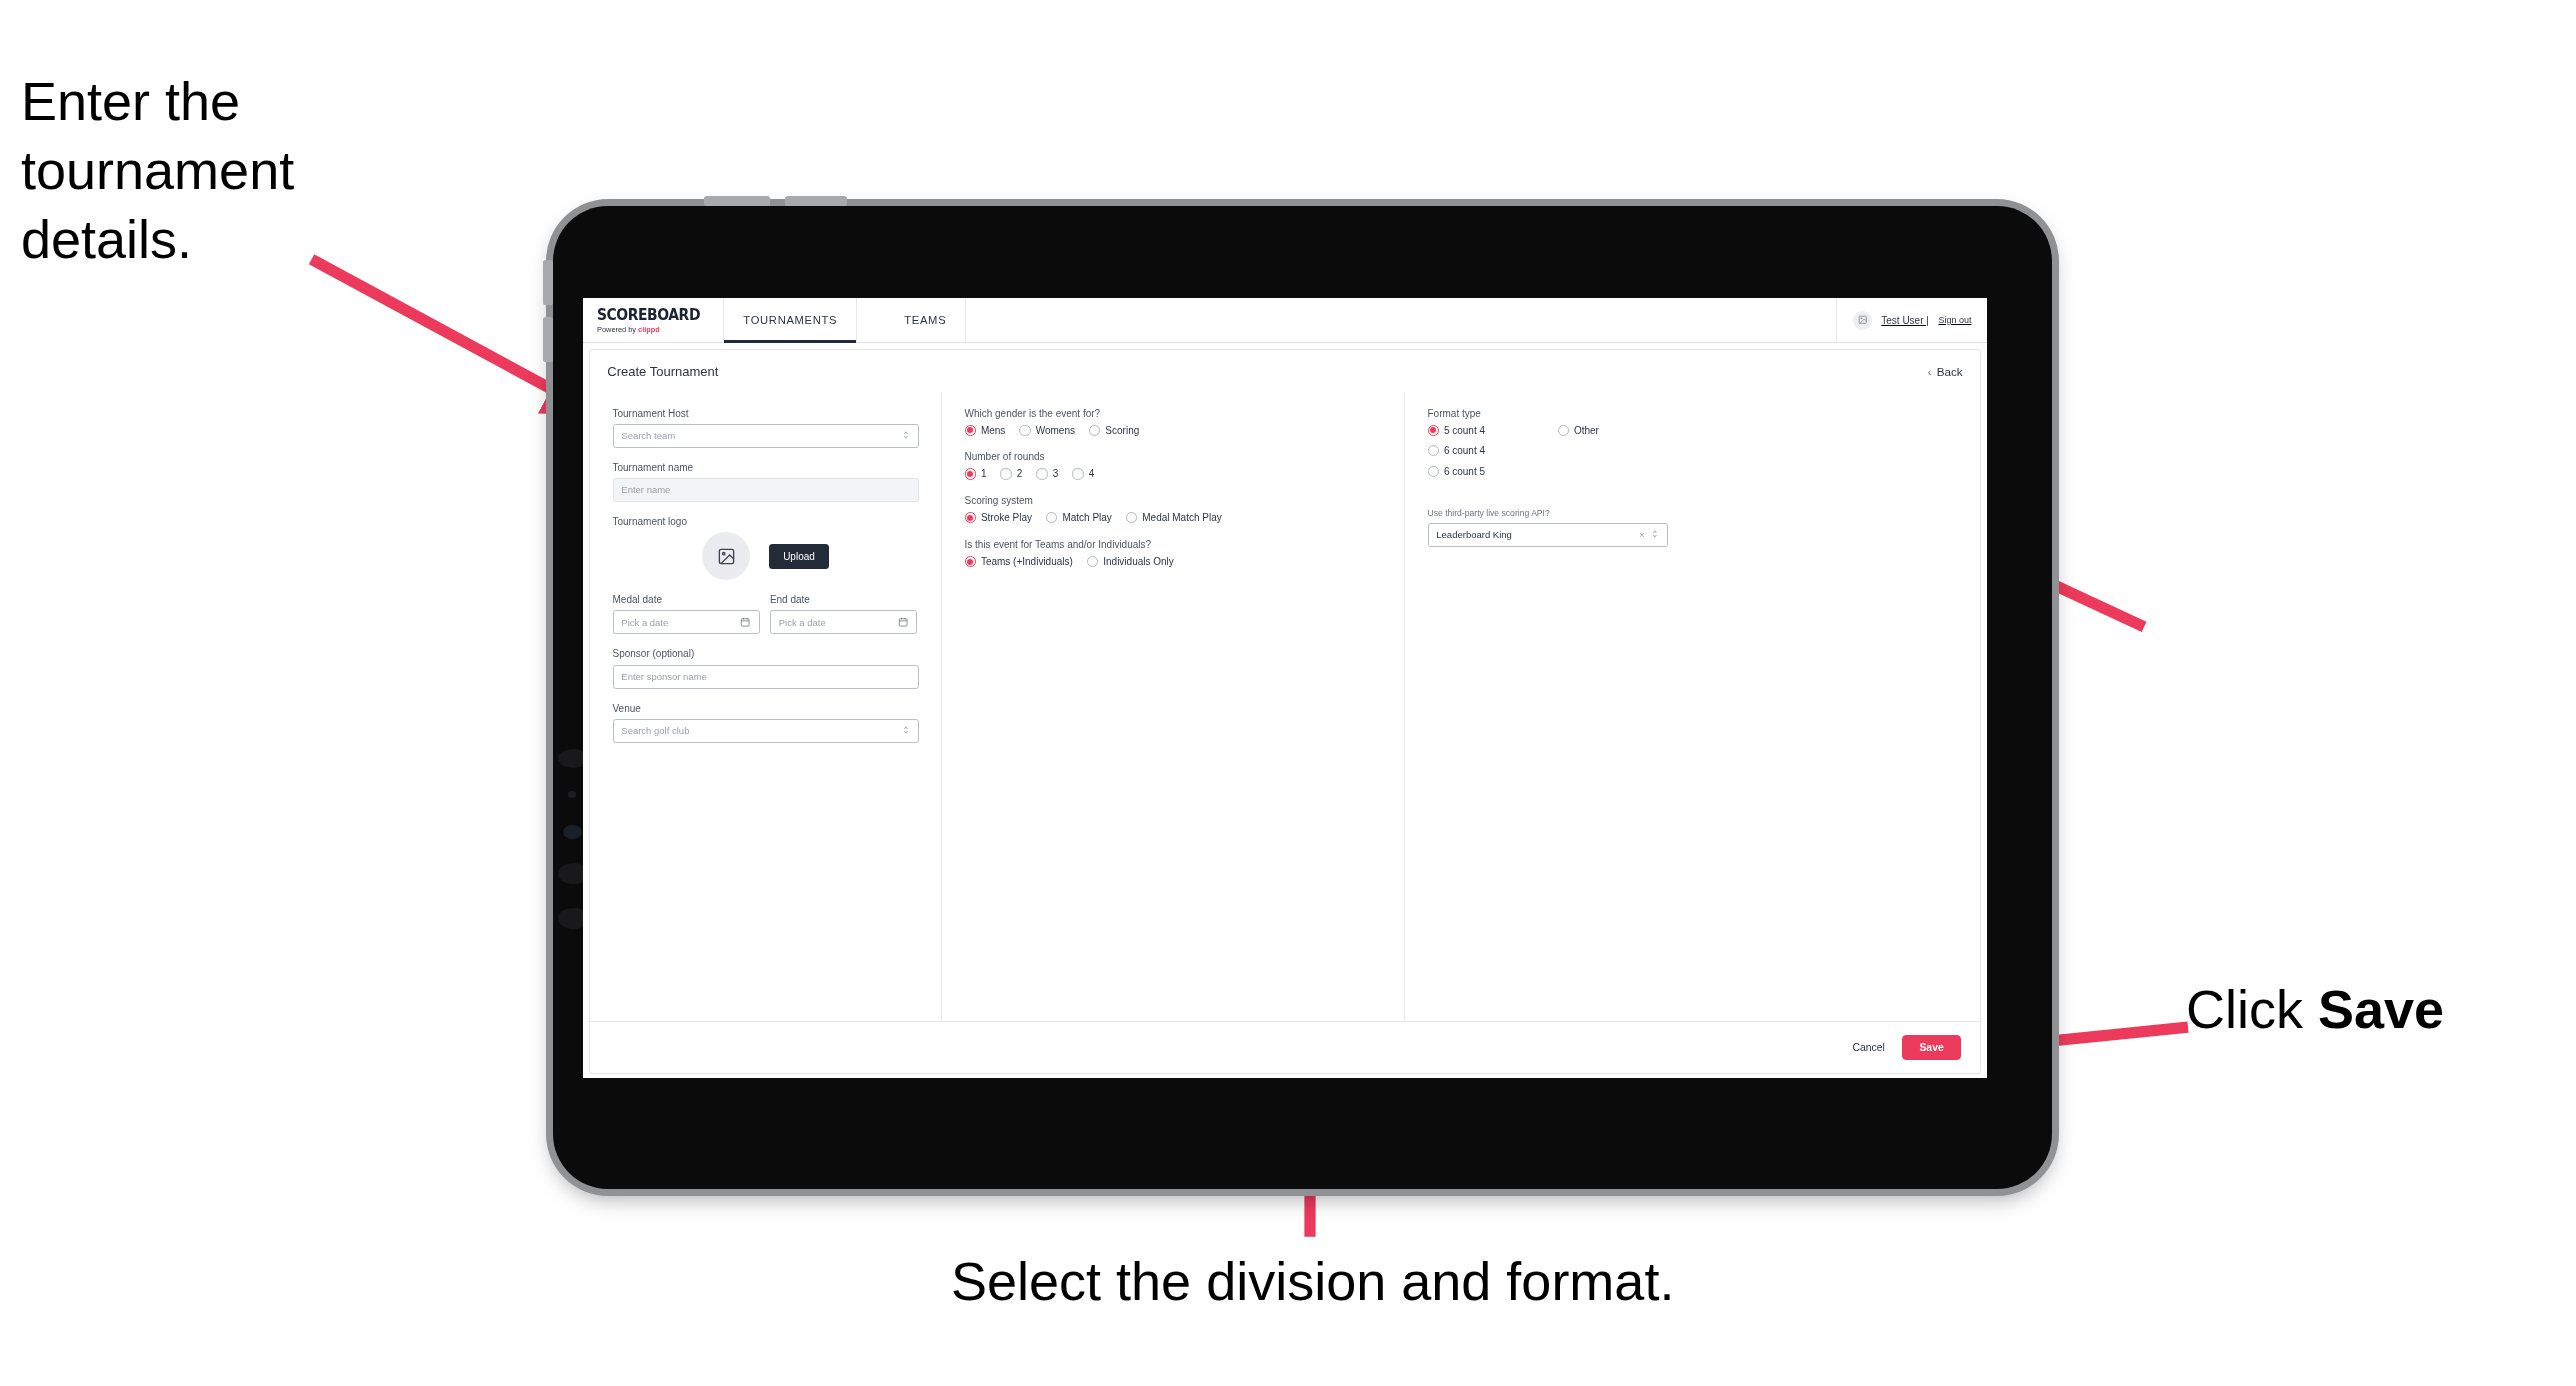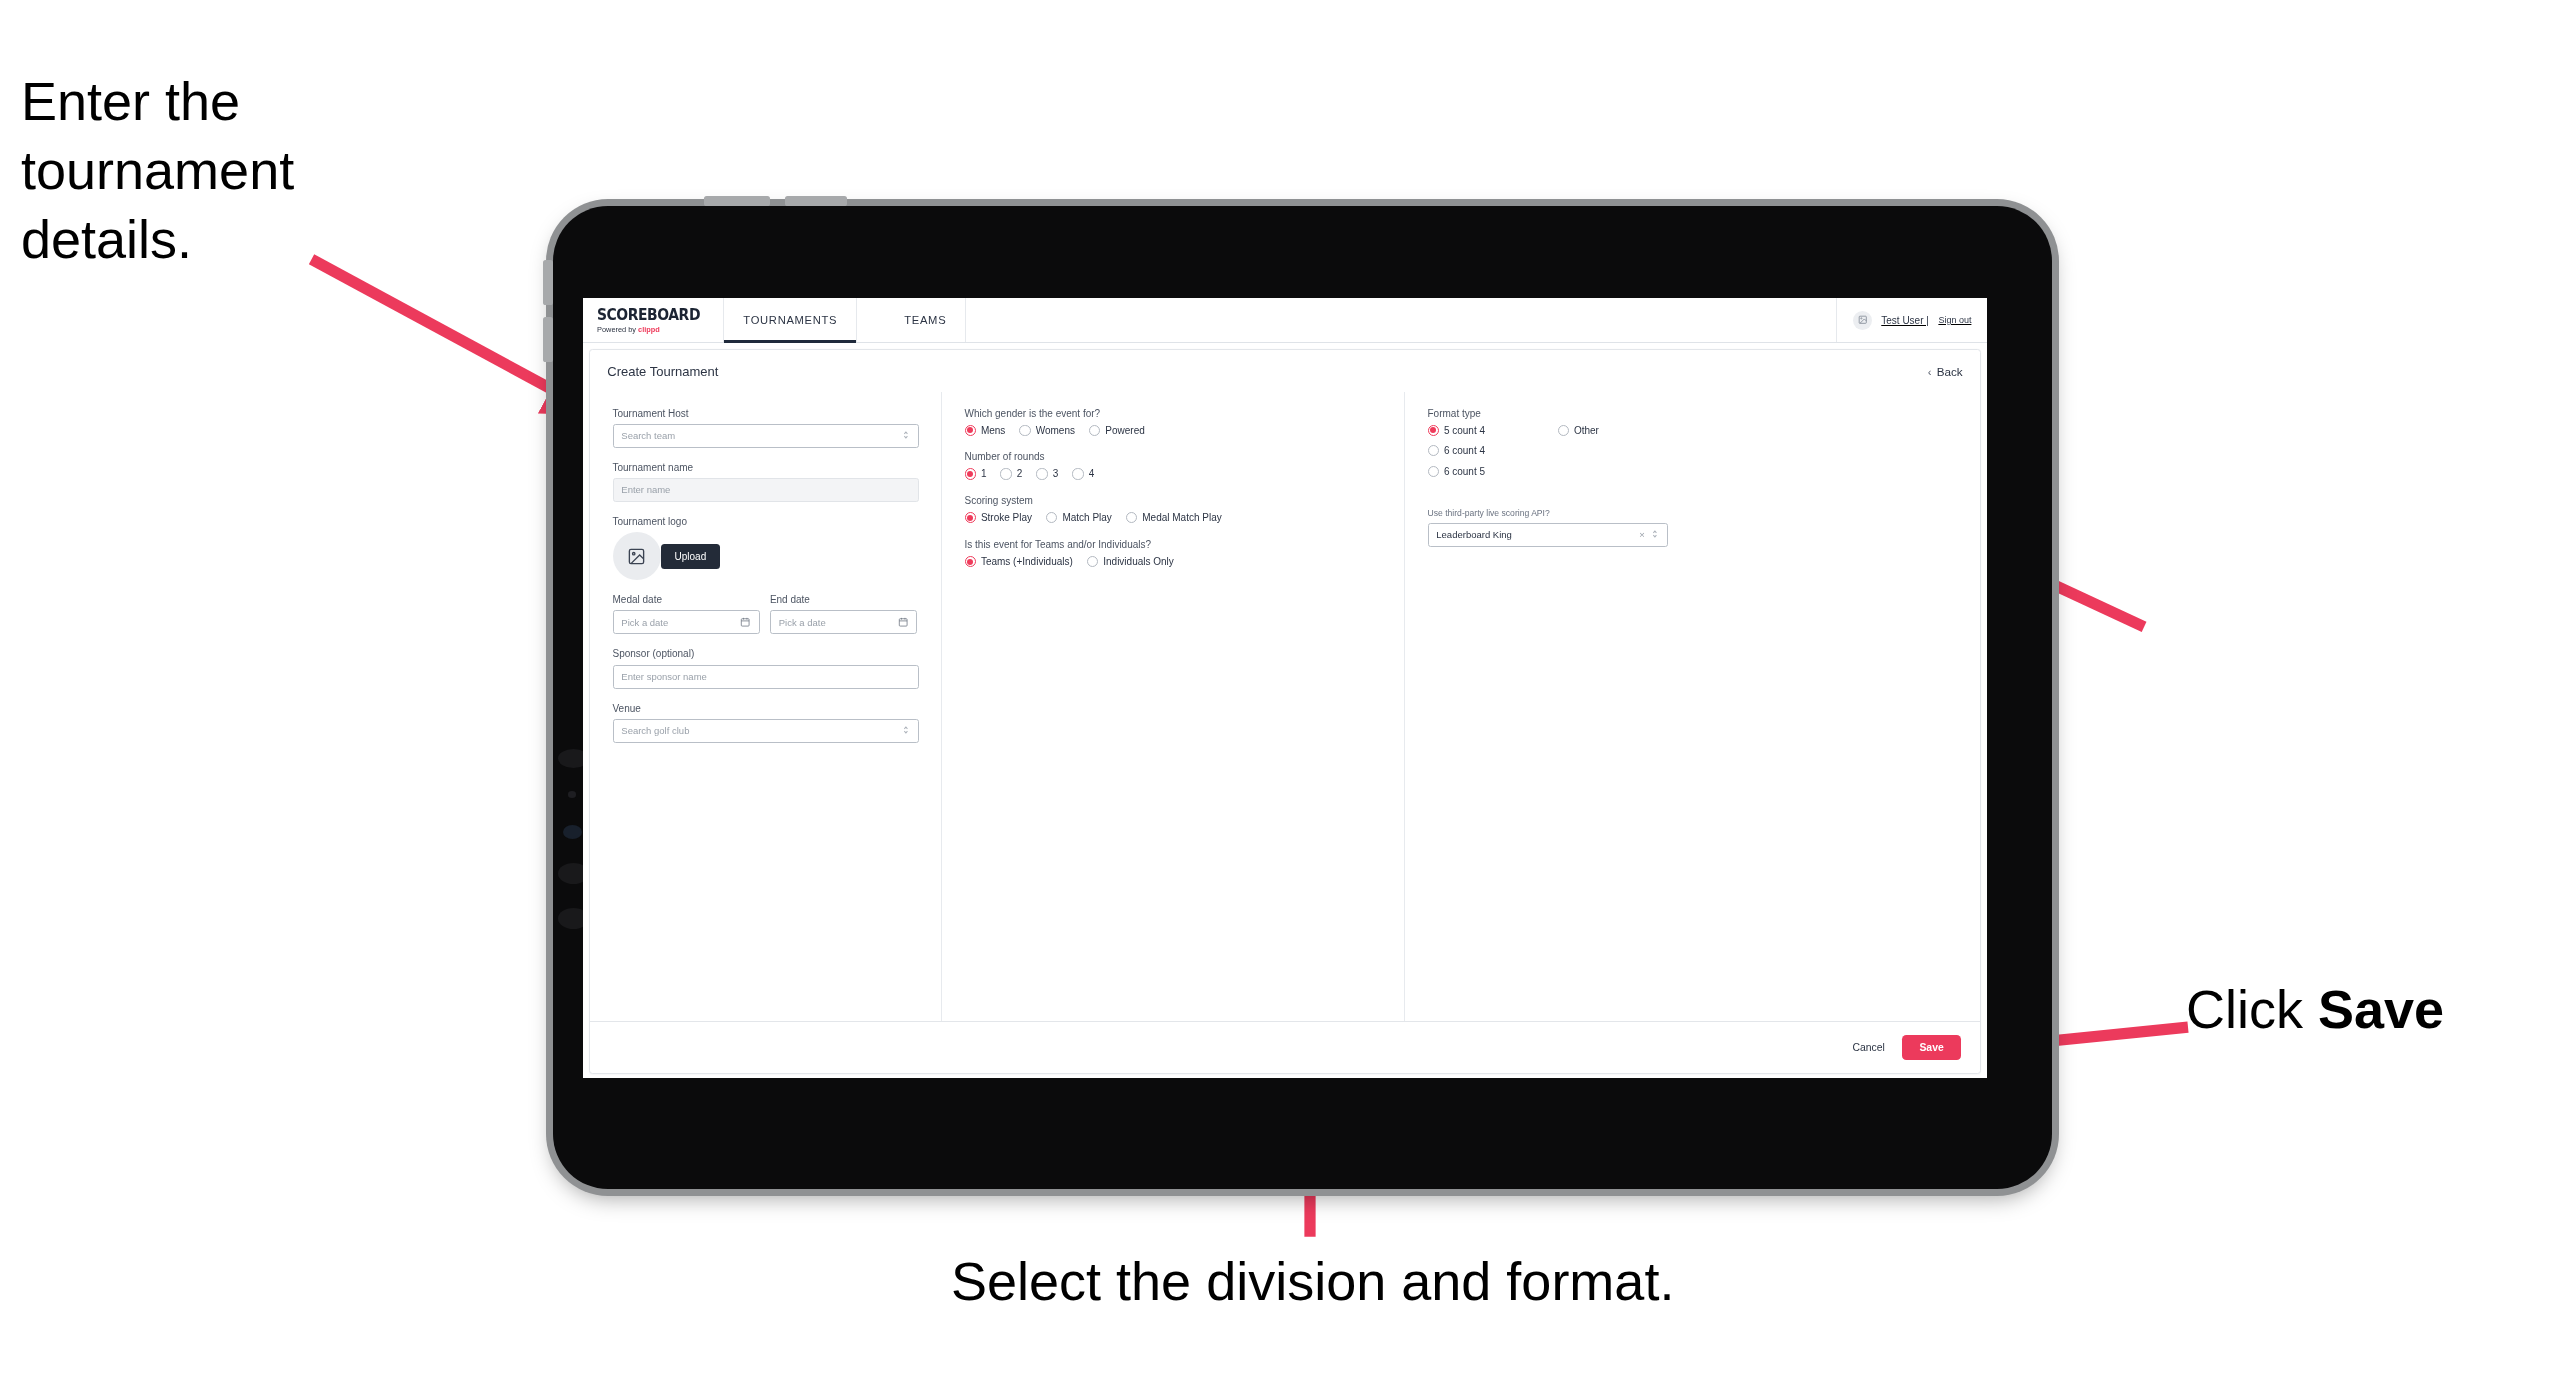--- a/index.html
+++ b/index.html
@@ -188,21 +188,21 @@
   }
   .rdot.on { border-color: #ef3b5b; }
   .rdot.on::after {
     content: ""; width: 6px; height: 6px; border-radius: 50%; background: #ef3b5b;
   }
 
   .qlabel { font-size: 10px; color: #4c5462; margin-bottom: 6px; }
   .qblock { margin-bottom: 15.6px; }
 
   
-  .logo-row { display: flex; align-items: center; margin-top: 1.7px; }
+  .logo-row { display: flex; align-items: center; gap: 19px; margin-top: 1.7px; justify-content: center; }
   .logo-circle {
     width: 48px; height: 48px; border-radius: 50%;
     background: #eaecef; display: flex; align-items: center; justify-content: center;
     color: #3b4352;
   }
   .upload-btn {
     background: #232b38; color: #fff;
     font-size: 10px;
     padding: 7px 14px; border-radius: 3.5px; border: none;
     cursor: pointer;
@@ -422,21 +422,21 @@
                 <div class="ritem">
                   <span class="rdot on"></span>
                   <span class="lbl">Mens</span>
                 </div>
                 <div class="ritem">
                   <span class="rdot"></span>
                   <span class="lbl">Womens</span>
                 </div>
                 <div class="ritem">
                   <span class="rdot"></span>
-                  <span class="lbl">Powered</span>
+                  <span class="lbl">Scoring</span>
                 </div>
               </div>
             </div>
 
             <div class="qblock">
               <div class="qlabel">Number of rounds</div>
               <div class="radio-row">
                 <div class="ritem">
                   <span class="rdot on"></span>
                   <span class="lbl">1</span>

